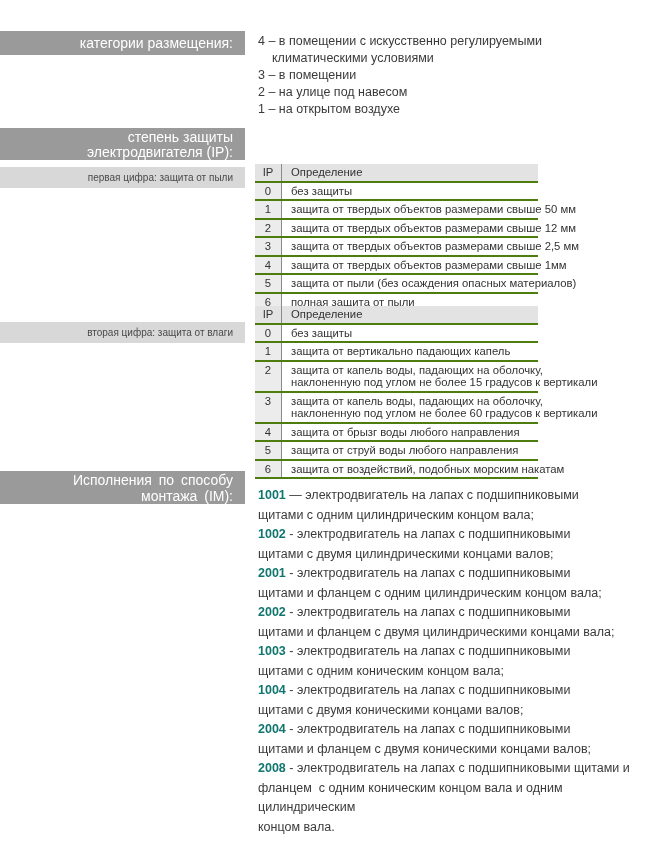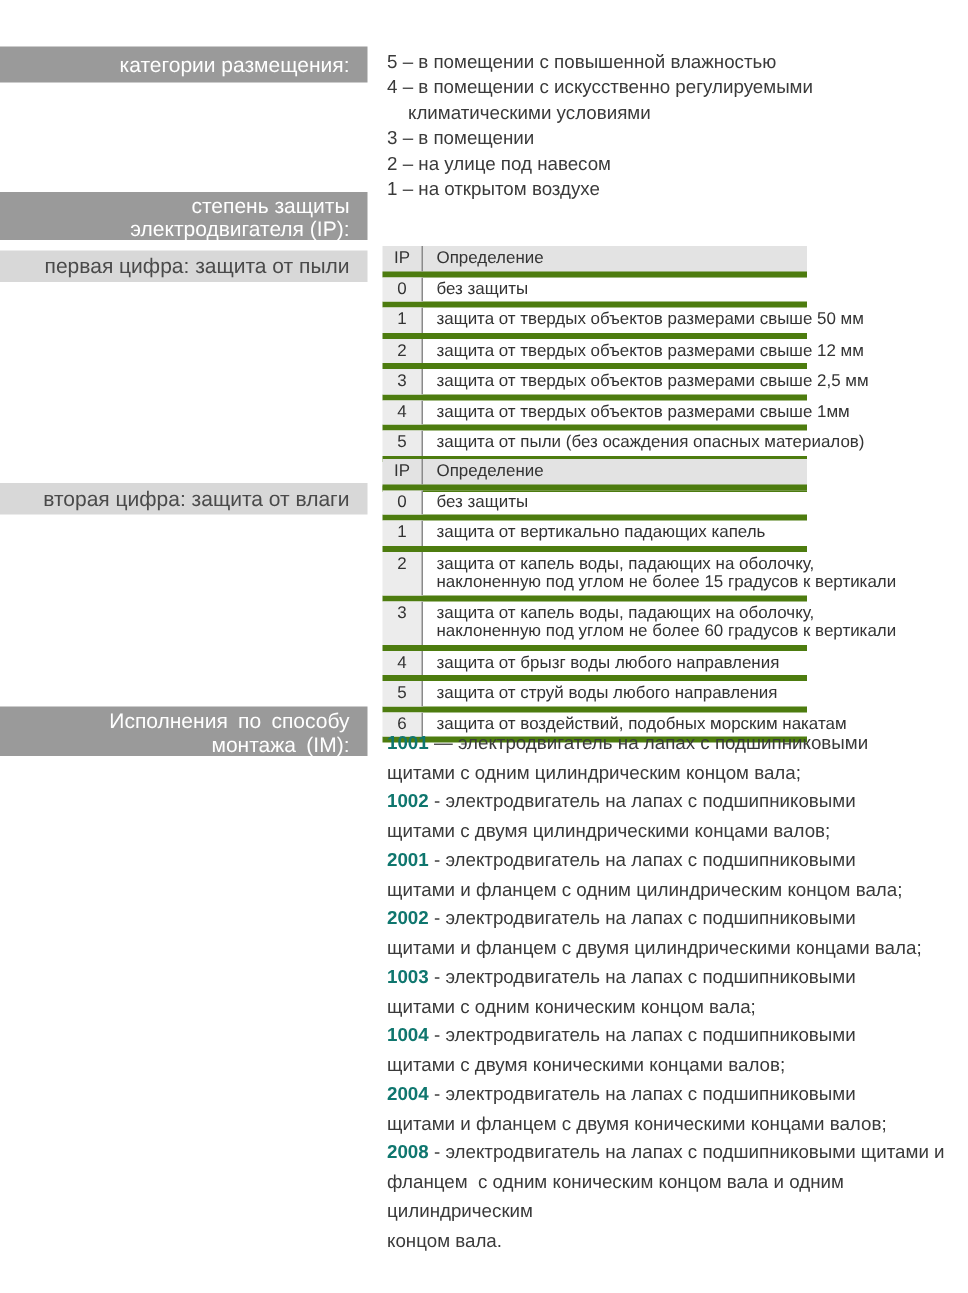--- a/index.html
+++ b/index.html
@@ -23,21 +23,21 @@
     padding-right: 12px;
   }
   .bar.dark {
     background: #9a9a9a;
     color: #ffffff;
     font-size: 14px;
   }
   .bar.light {
     background: #d8d8d8;
     color: #4a4a4a;
-    font-size: 14px;
+    font-size: 10px;
   }
   .bar.two-line {
     white-space: pre-line;
     line-height: 15px;
     padding-top: 2px;
   }
   .bar.bold { font-weight: normal; word-spacing: 3px; }
 
   
   .list {
@@ -57,21 +57,21 @@
   .ip-table {
     position: absolute;
     left: 255px;
     width: 283px;
     font-size: 11.3px;
     line-height: 12.5px;
     color: #333333;
   }
   .t-row {
     display: flex;
-    border-bottom: 4px solid #4d7c0f;
+    border-bottom: 2px solid #4d7c0f;
     align-items: stretch;
   }
   .t-row.t-header { background: #e3e3e3; }
   .cell-ip {
     flex: 0 0 26px;
     width: 26px;
     text-align: center;
     border-right: 1px solid #8a8a8a;
     background: #ececec;
     padding: 2px 0 2px 0;
@@ -97,21 +97,20 @@
   .im-code { font-weight: bold; color: #0f766e; }
 </style>
 </head>
 <body>
 
 <div class="page">
 
   <div class="bar dark" style="top:31px;height:24px;line-height:24px;">категории размещения:</div>
 
   <div class="list" style="top:33px;">
-    <div class="list-item">5 – в помещении с повышенной влажностью</div>
     <div class="list-item">4 – в помещении с искусственно регулируемыми
 климатическими условиями</div>
     <div class="list-item">3 – в помещении</div>
     <div class="list-item">2 – на улице под навесом</div>
     <div class="list-item">1 – на открытом воздухе</div>
   </div>
 
   <div class="bar dark two-line" style="top:128px;height:32px;">степень защиты
 электродвигателя (IP):</div>
 

